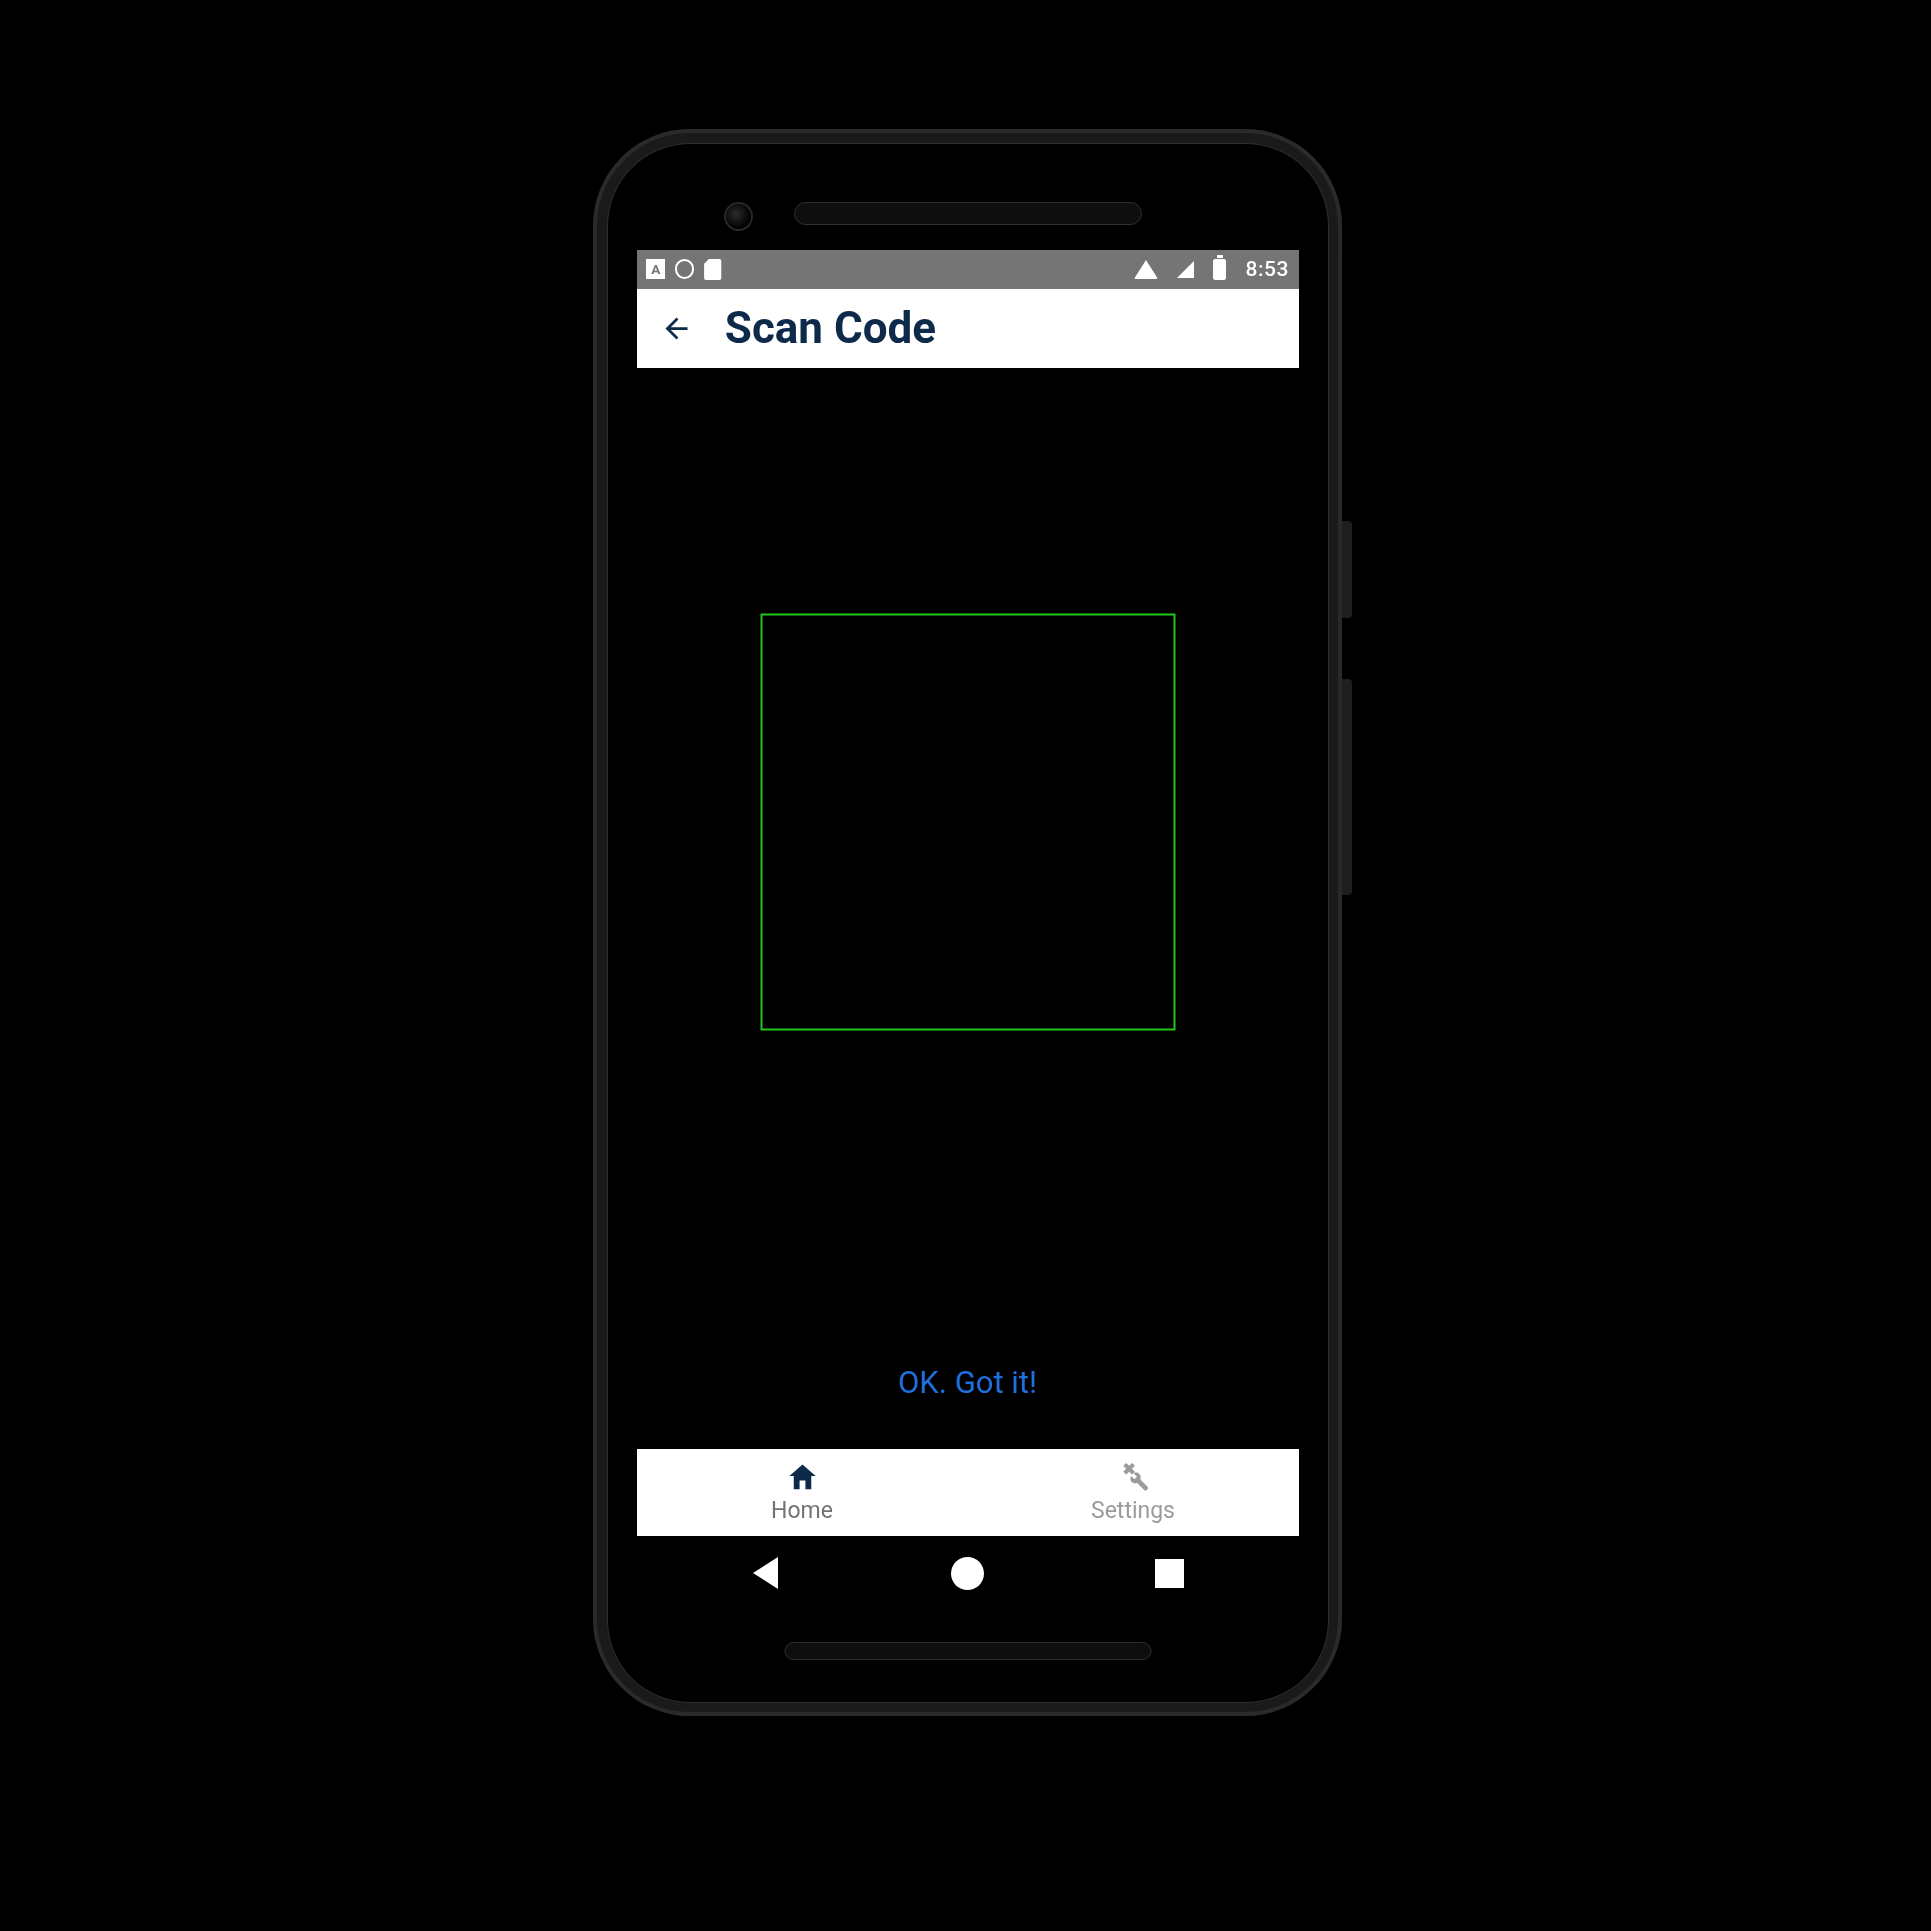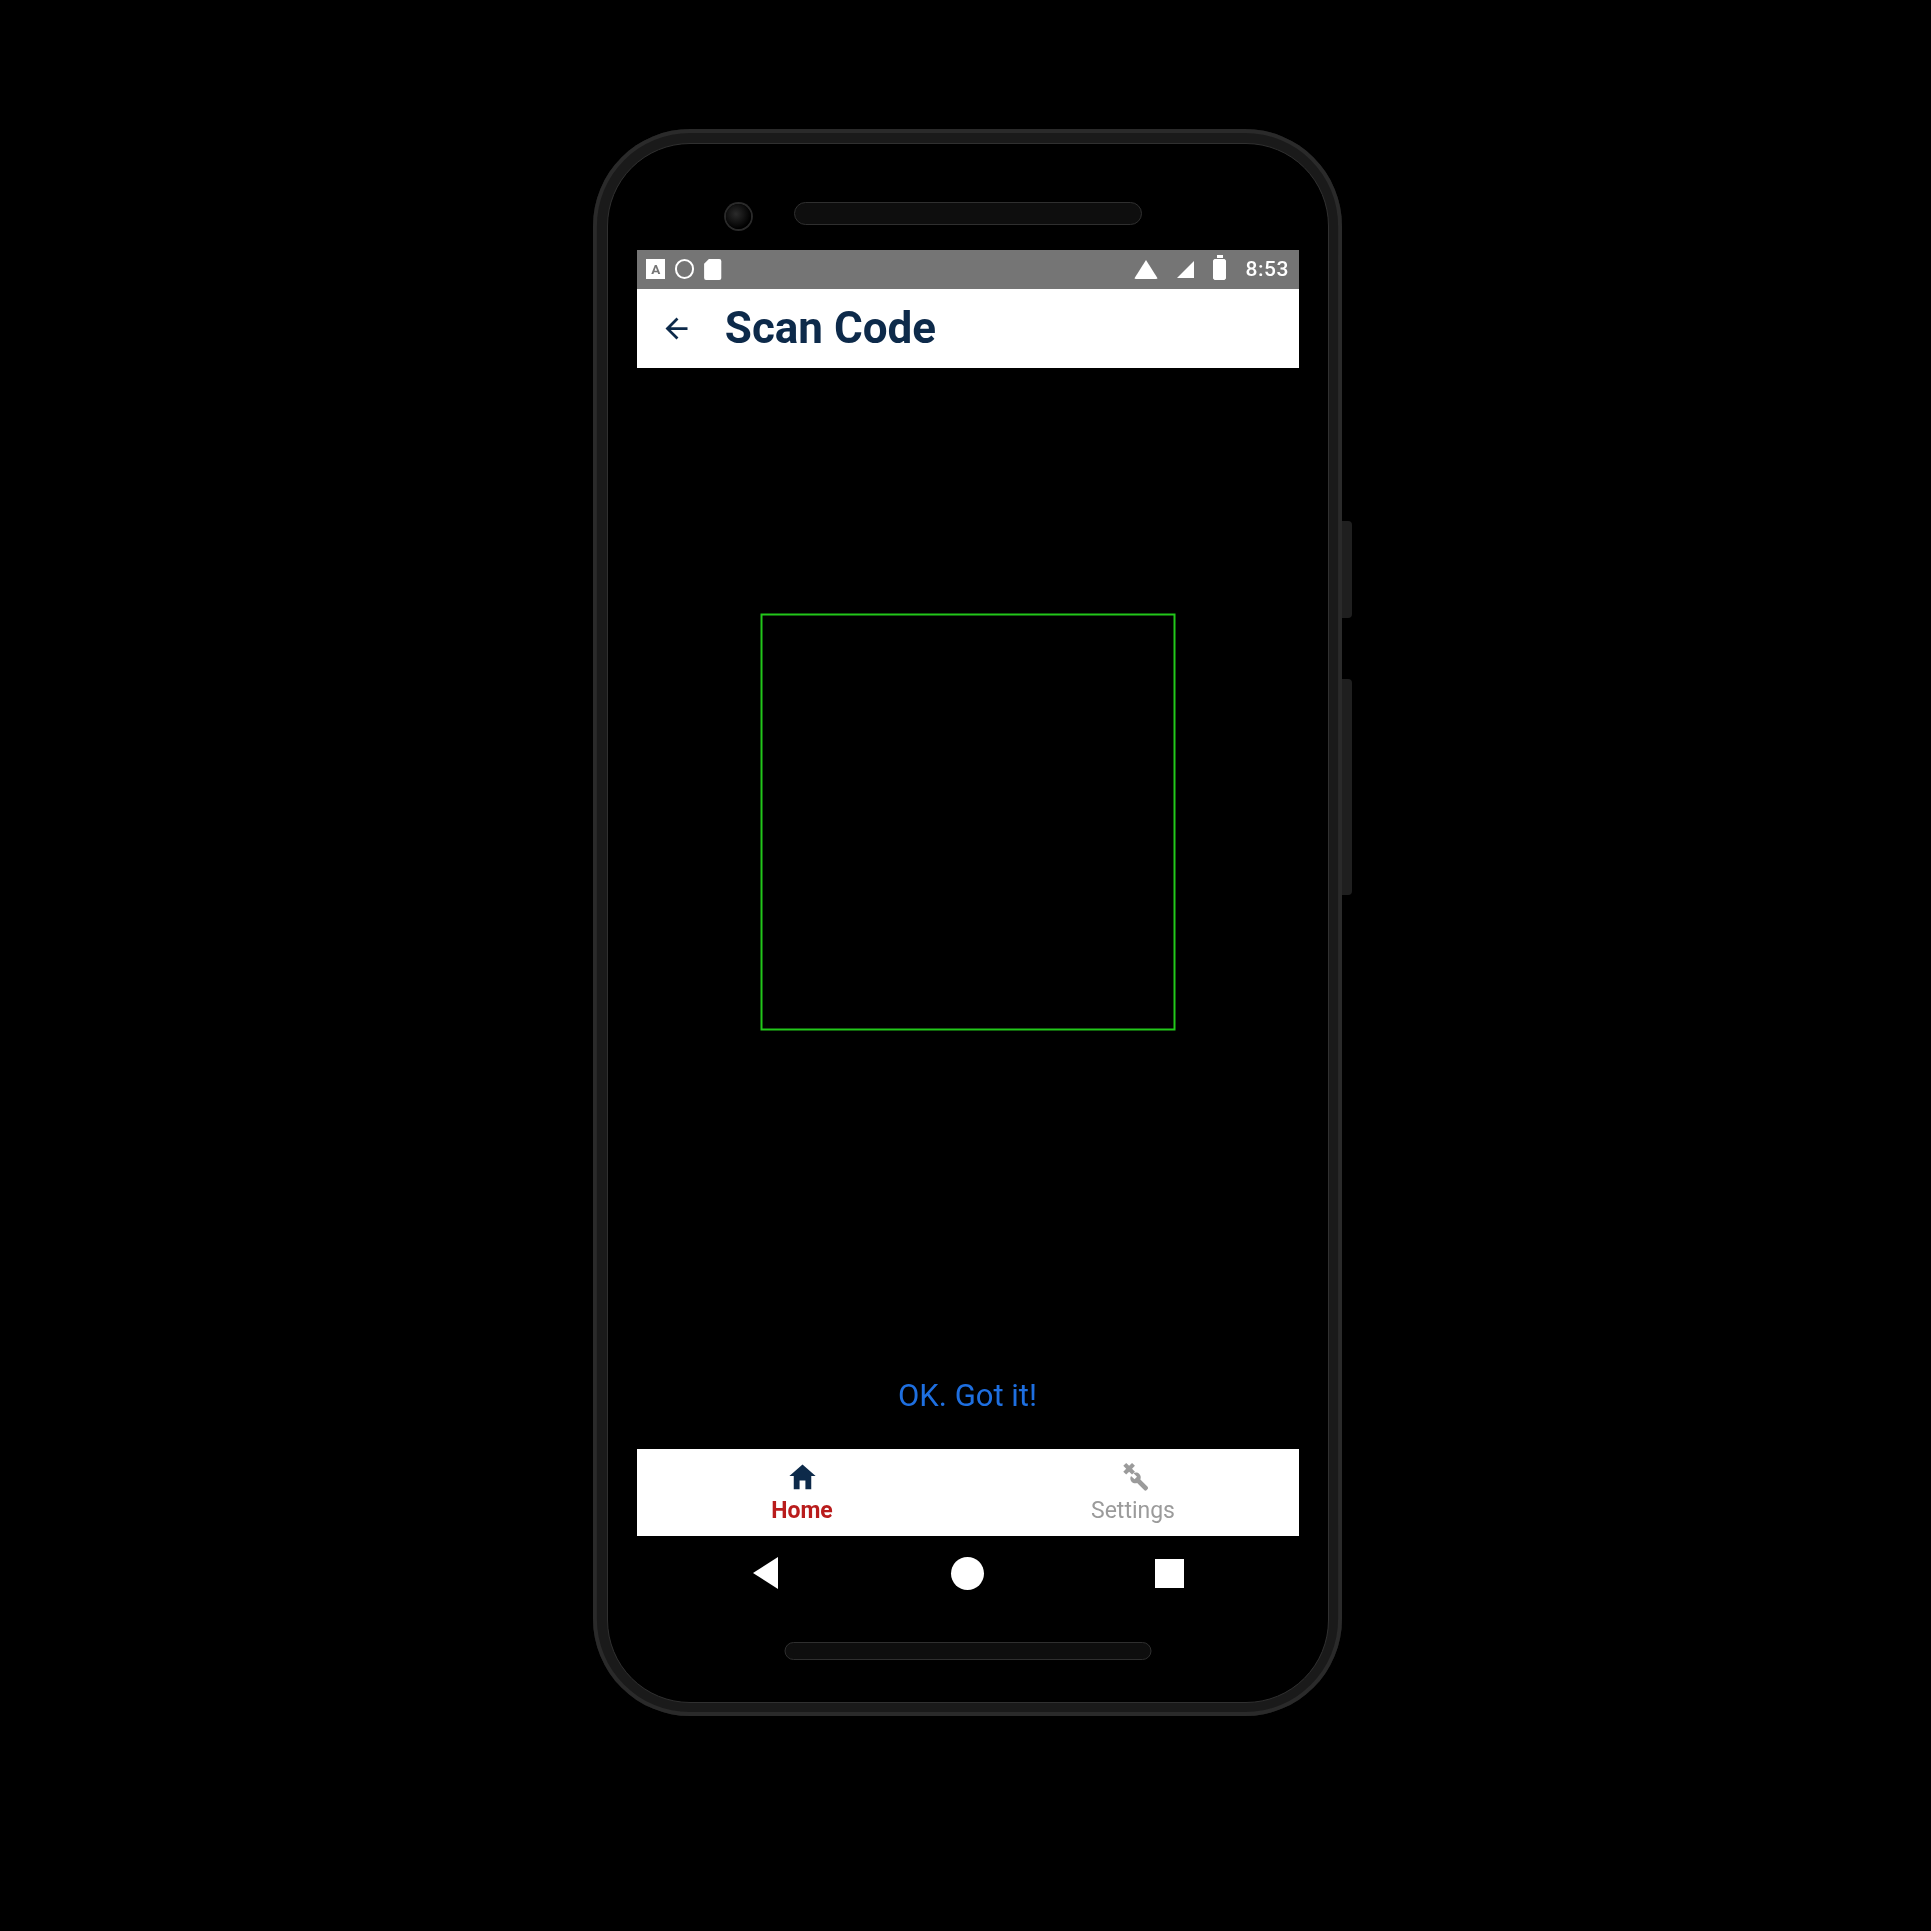--- a/index.html
+++ b/index.html
@@ -171,21 +171,21 @@
       top: 42%;
       transform: translate(-50%, -50%);
       width: 415px;
       height: 417px;
       border: 2.9px solid #22c71a;
     }
     .ok-text {
       position: absolute;
       left: 50%;
       transform: translateX(-50%);
-      bottom: 35px;
+      bottom: 48px;
       font-size: 31px;
       color: #1e6fe0;
       cursor: pointer;
     }
 
     
     .tab-bar {
       height: 87px;
       background: #ffffff;
       display: flex;
@@ -193,21 +193,21 @@
     .tab {
       flex: 1;
       display: flex;
       flex-direction: column;
       align-items: center;
       justify-content: center;
       gap: 1.9px;
       cursor: pointer;
     }
     .tab .tab-label { font-size: 23px; }
-    .tab.active .tab-label { color: #b91c1c; font-weight: bold; }
+    .tab.active .tab-label { color: #737373; }
     .tab.inactive .tab-label { color: #9b9b9b; }
 
     
     .android-nav {
       height: 75px;
       background: #000;
       display: flex;
       align-items: center;
       justify-content: space-evenly;
     }

